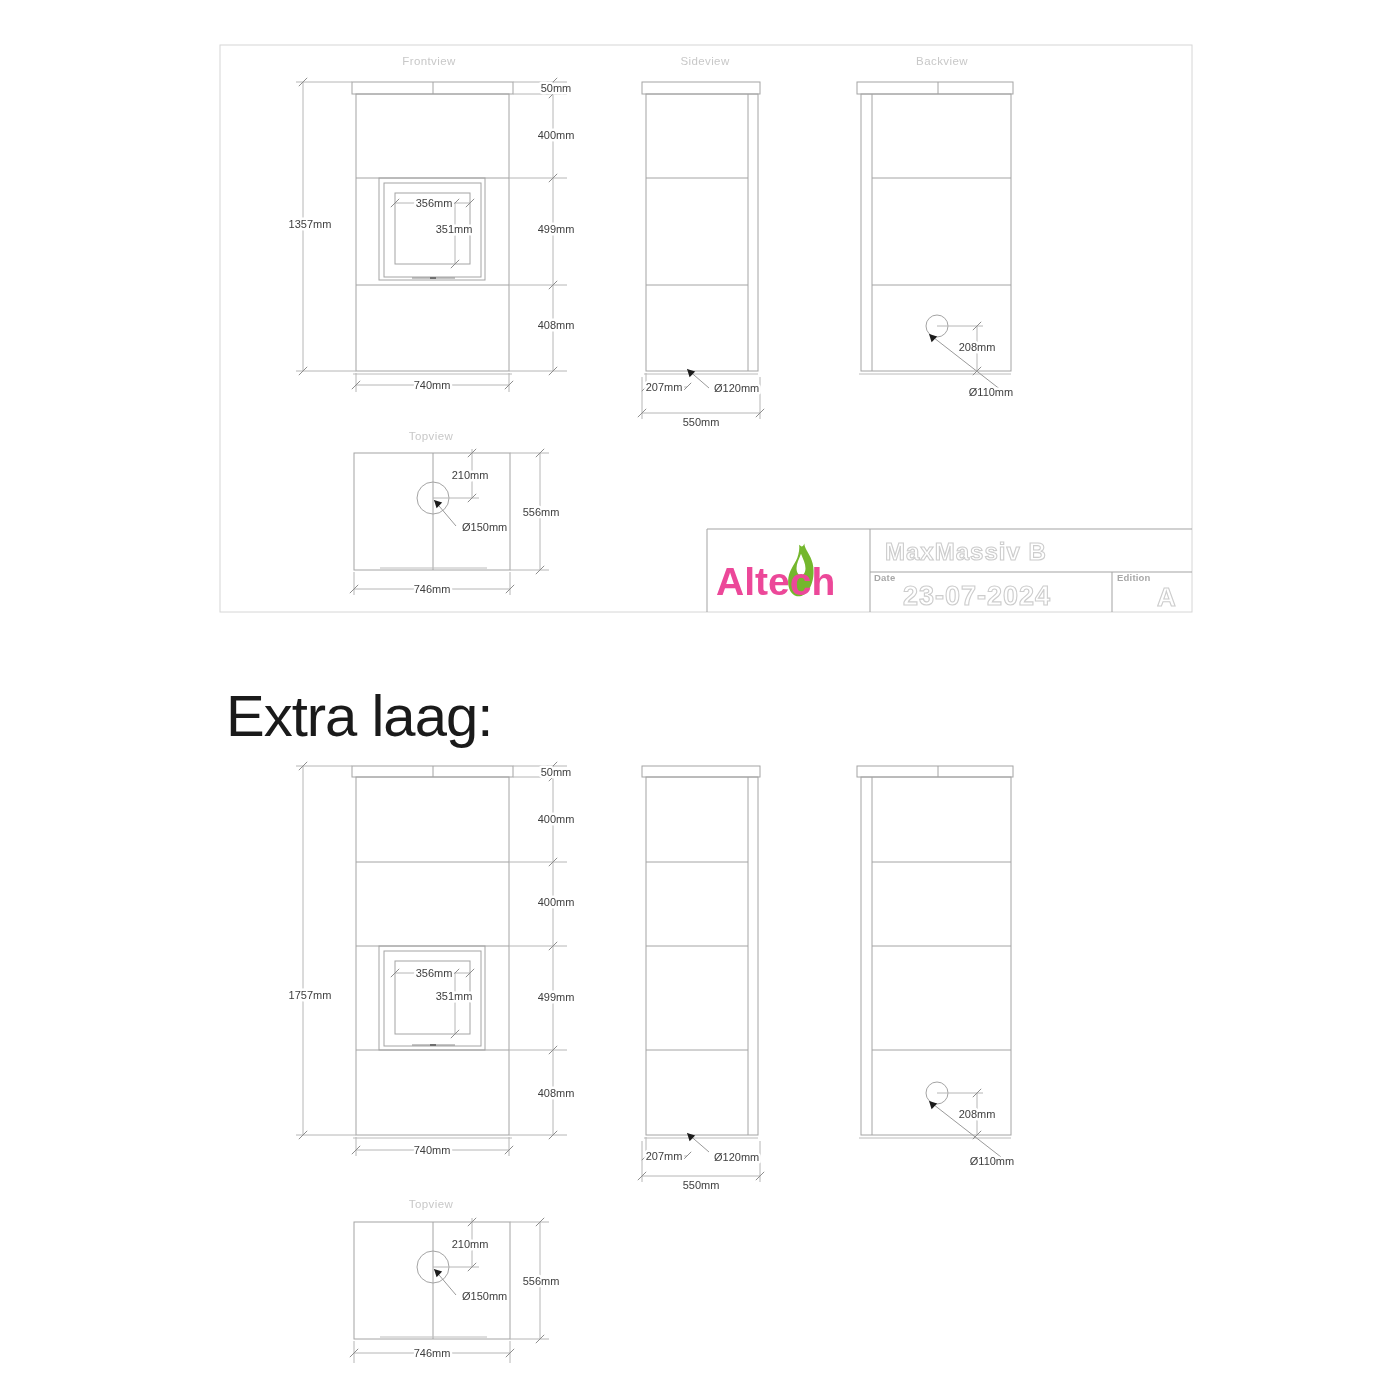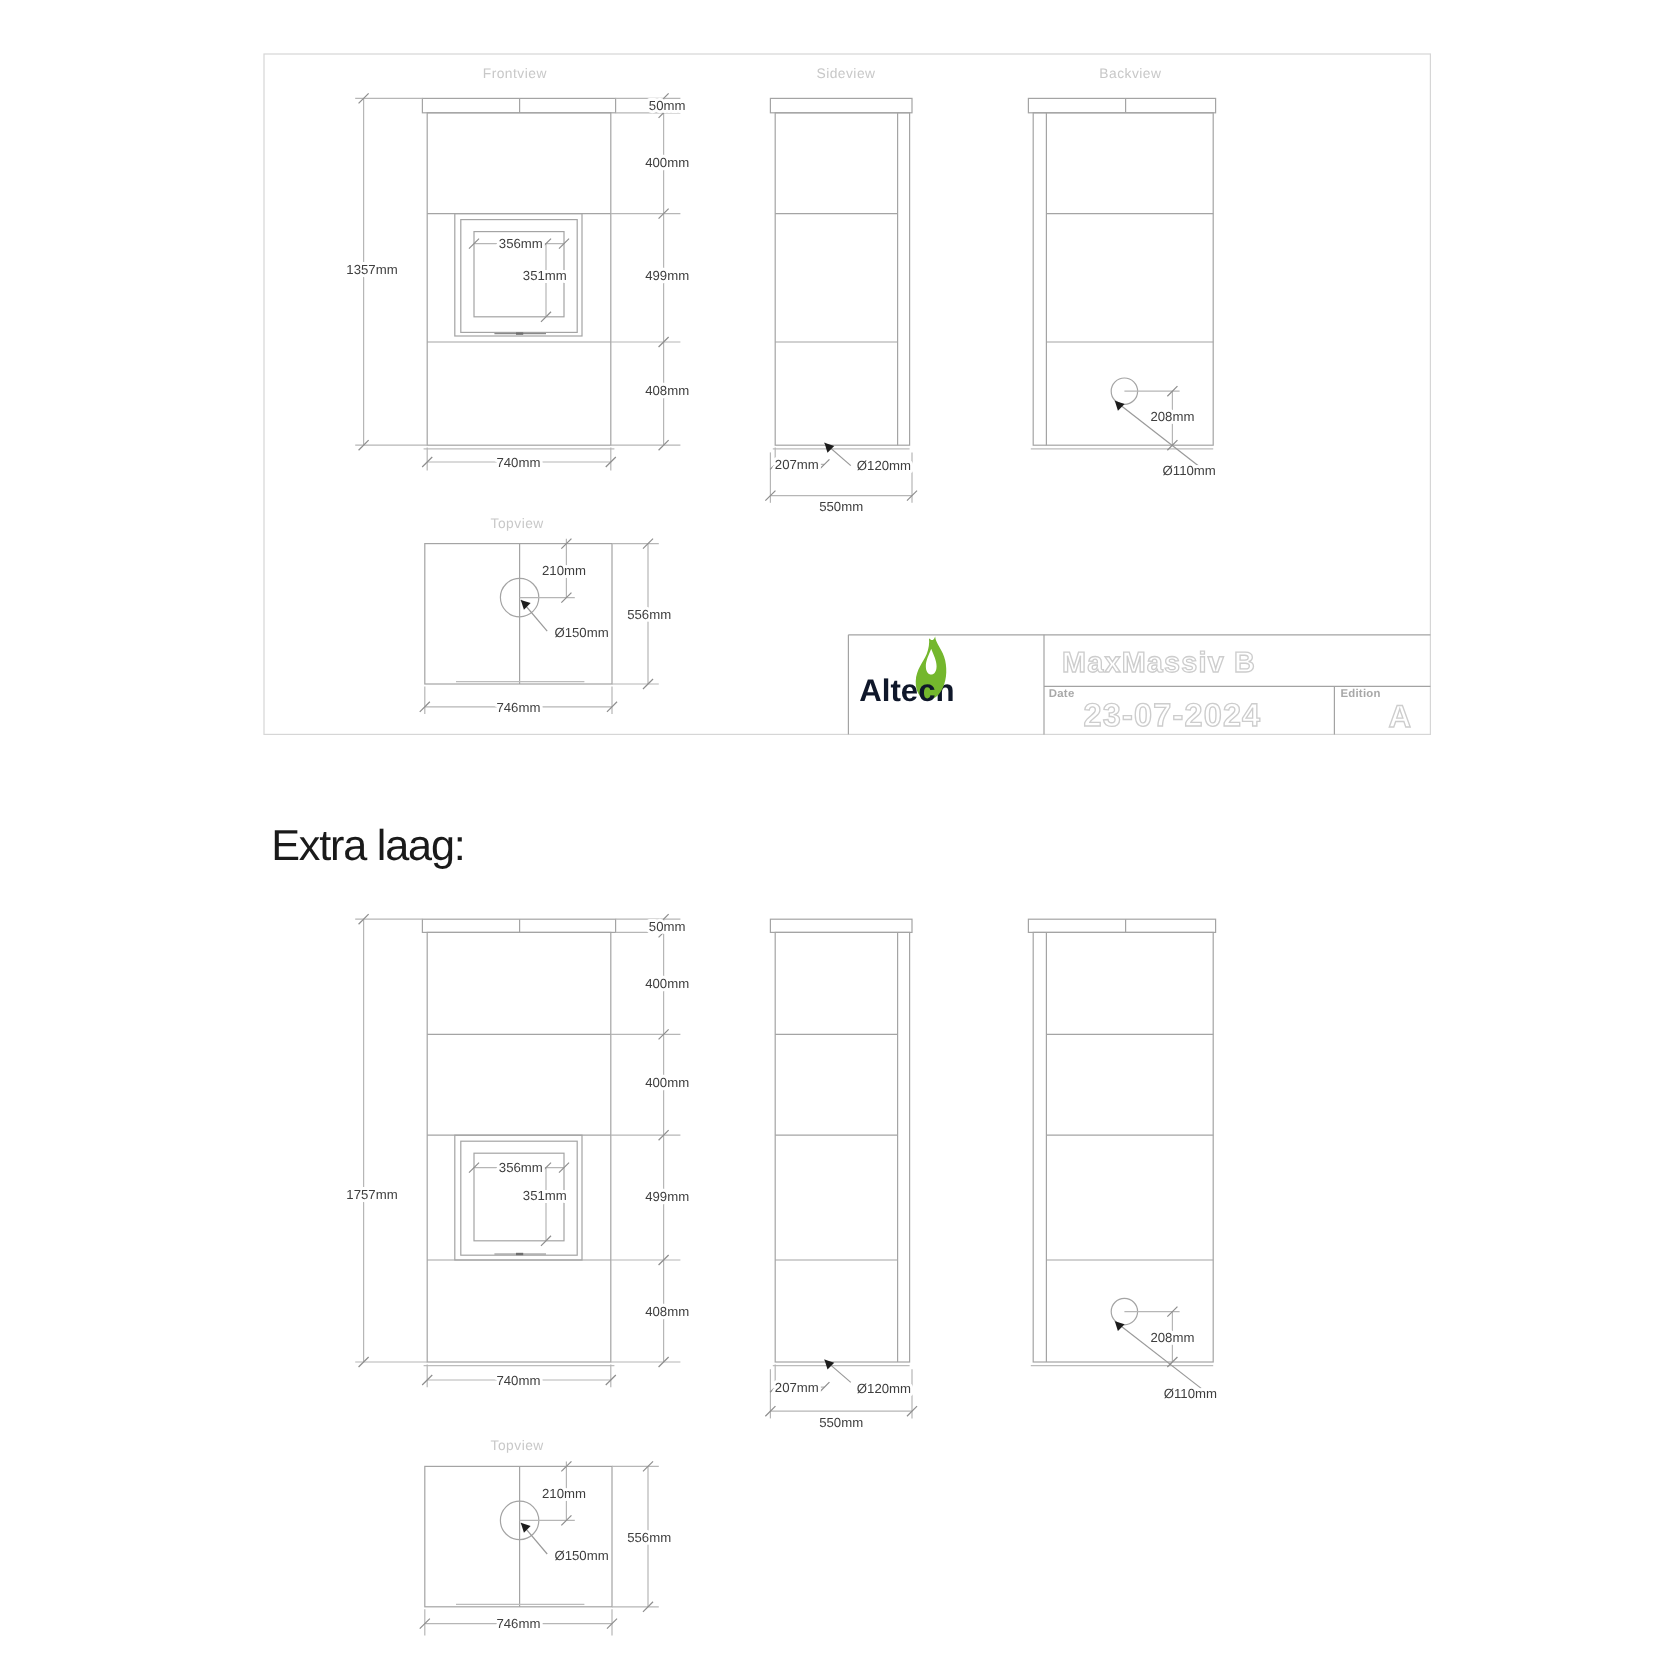--- a/index.html
+++ b/index.html
@@ -27,28 +27,28 @@
     font-size:11px;fill:#3e3e3e;text-anchor:middle;
     paint-order:stroke fill;stroke:#ffffff;stroke-width:5px;stroke-linejoin:round;
   }
   text.dim.start{text-anchor:start;}
   text.vt{font-size:11.5px;fill:#c8c8c8;text-anchor:middle;letter-spacing:.4px;}
   text.outl{fill:#ffffff;stroke:#cdcdcd;stroke-width:1.1;font-weight:bold;letter-spacing:1px;}
   text.tbl{font-size:9.5px;fill:#a8a8a8;font-weight:bold;letter-spacing:.2px;}
 
   
   .heading{
-    position:absolute;left:226px;top:686px;font-size:36px;letter-spacing:-1px;
+    position:absolute;left:226px;top:686px;font-size:58px;letter-spacing:-1px;
     color:#1a1a1a;line-height:1.05;
   }
 
   
   .logo{
-    position:absolute;left:716px;top:562px;font-size:26px;font-weight:bold;
-    color:#0f172a;line-height:1;white-space:nowrap;letter-spacing:0;
+    position:absolute;left:716px;top:562px;font-size:39px;font-weight:bold;
+    color:#ec4899;line-height:1;white-space:nowrap;letter-spacing:0;
   }
   .logo .c-wrap{position:relative;display:inline-block;}
   .logo .flame{position:absolute;left:-3px;bottom:3px;width:28px;height:55px;z-index:0;}
   .logo .c{position:relative;z-index:1;}
 </style>
 </head>
 <body>
 
 <svg class="canvas" width="1400" height="1400" viewBox="0 0 1400 1400">
   <defs>

